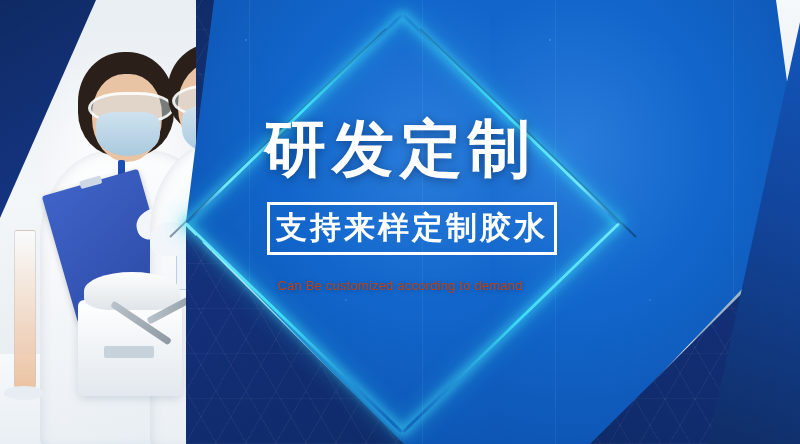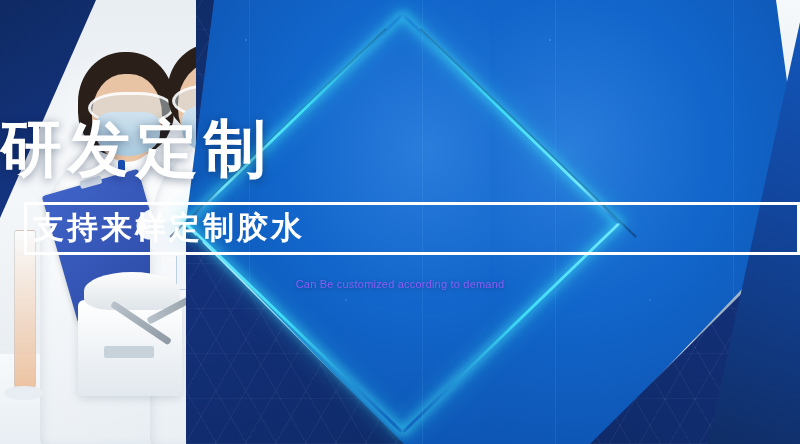--- a/index.html
+++ b/index.html
@@ -147,21 +147,21 @@
   #glow-r2{left:619px;top:222px;width:300px;transform:rotate(136deg);
            background:linear-gradient(90deg,#6fe9ff 0%,#3ddcf5 45%,rgba(61,220,245,0) 100%);}
 
   
   .seam{position:absolute;height:2px;background:rgba(10,25,60,.45);transform-origin:left center;}
   #seam-l{left:170px;top:236px;width:300px;transform:rotate(-44deg);}
   #seam-r{left:636px;top:236px;width:300px;transform:rotate(-136deg);}
 
   
   #copy{position:absolute;left:0;right:0;top:0;height:100%;
-        display:flex;flex-direction:column;justify-content:flex-start;
+        display:flex;flex-direction:column;align-items:center;justify-content:flex-start;
         pointer-events:none;}
   #title{
     margin-top:118px;
     font-size:62px;line-height:1;font-weight:bold;color:#ffffff;
     letter-spacing:6px;
     text-shadow:0 2px 10px rgba(4,24,60,.45);
     font-family:"DejaVu Sans","Liberation Sans",sans-serif;
     pointer-events:auto;
   }
   #sub-box{
@@ -169,22 +169,22 @@
     border:3px solid #ffffff;
     padding:7px 6px 9px;
     pointer-events:auto;
     margin-left:24px;
   }
   #sub-text{
     font-size:31px;line-height:1;font-weight:bold;color:#ffffff;letter-spacing:3px;
     font-family:"DejaVu Sans","Liberation Sans",sans-serif;
   }
   #tagline{
-    margin-top:22px;text-align:center;color:#8b5cf6;
-    font-size:11px;line-height:1.35;font-weight:400;letter-spacing:.2px;
+    margin-top:22px;text-align:center;color:#c2410c;
+    font-size:13px;line-height:1.35;font-weight:400;letter-spacing:.2px;
     text-shadow:0 1px 4px rgba(4,24,60,.35);
     pointer-events:auto;
   }
   #tagline div{white-space:nowrap;}
 </style>
 </head>
 <body>
 
 <div id="banner">
 

